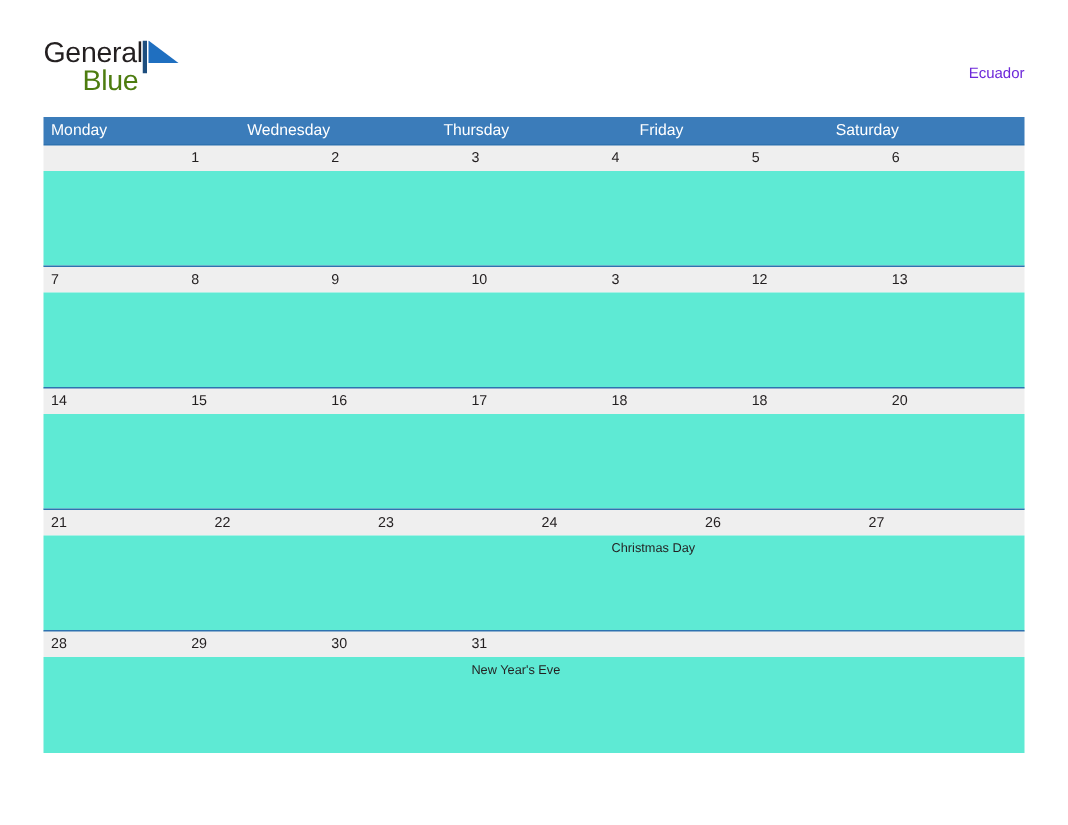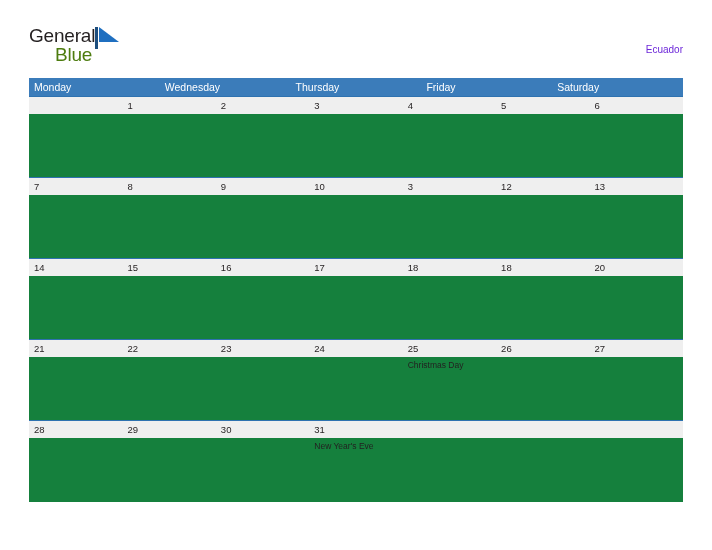--- a/index.html
+++ b/index.html
@@ -127,21 +127,21 @@
     padding-left: 5px;
     box-sizing: border-box;
     line-height: 17px;
     white-space: nowrap;
     overflow: hidden;
   }
 
   .event-strip {
     display: flex;
     height: 64px;
-    background: #15803d;
+    background: #5eead4;
   }
   .event-cell {
     flex: 1 1 0;
     padding-left: 5px;
     padding-top: 3px;
     box-sizing: border-box;
     font-size: 8.5px;
     color: #231f20;
     line-height: 11px;
     overflow: hidden;
@@ -287,21 +287,20 @@
           </div>
       </div>
     </div>
 
     <div class="week-row">
       <div class="date-strip">
         <div class="date-cell">21</div>
         <div class="date-cell">22</div>
         <div class="date-cell">23</div>
         <div class="date-cell">24</div>
-        <div class="date-cell">25</div>
         <div class="date-cell">26</div>
         <div class="date-cell">27</div>
       </div>
       <div class="event-strip">
         <div class="event-cell">
             <span class="event-text"></span>
           </div>
         <div class="event-cell">
             <span class="event-text"></span>
           </div>

